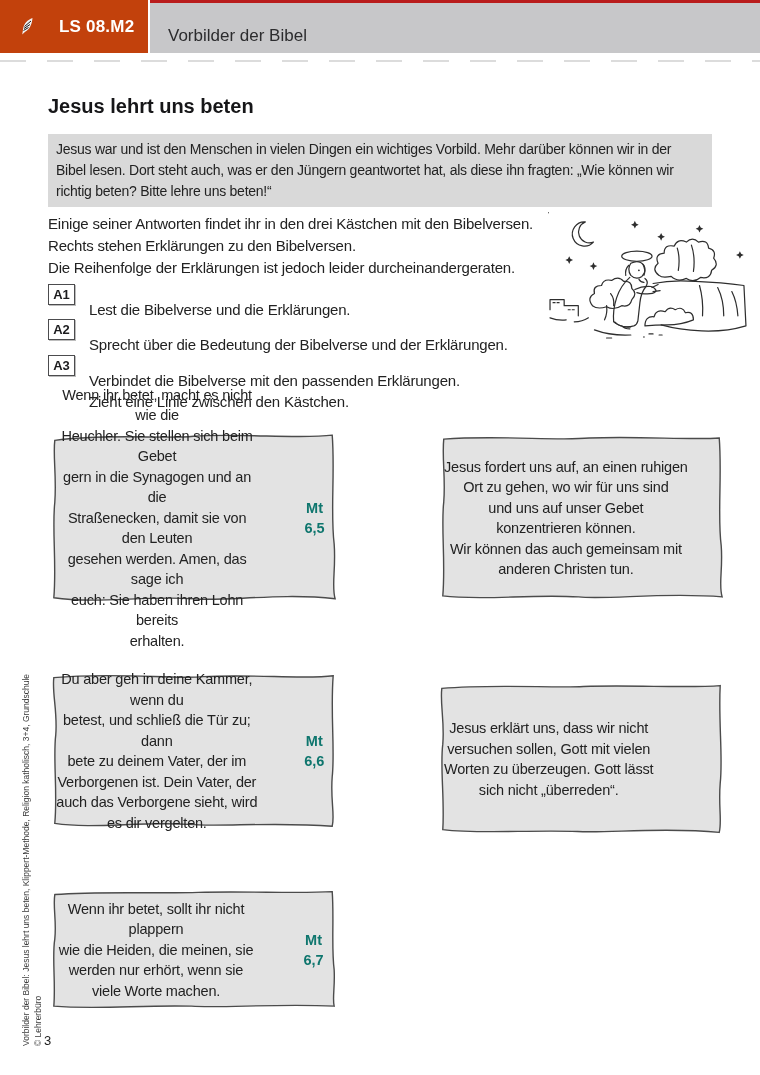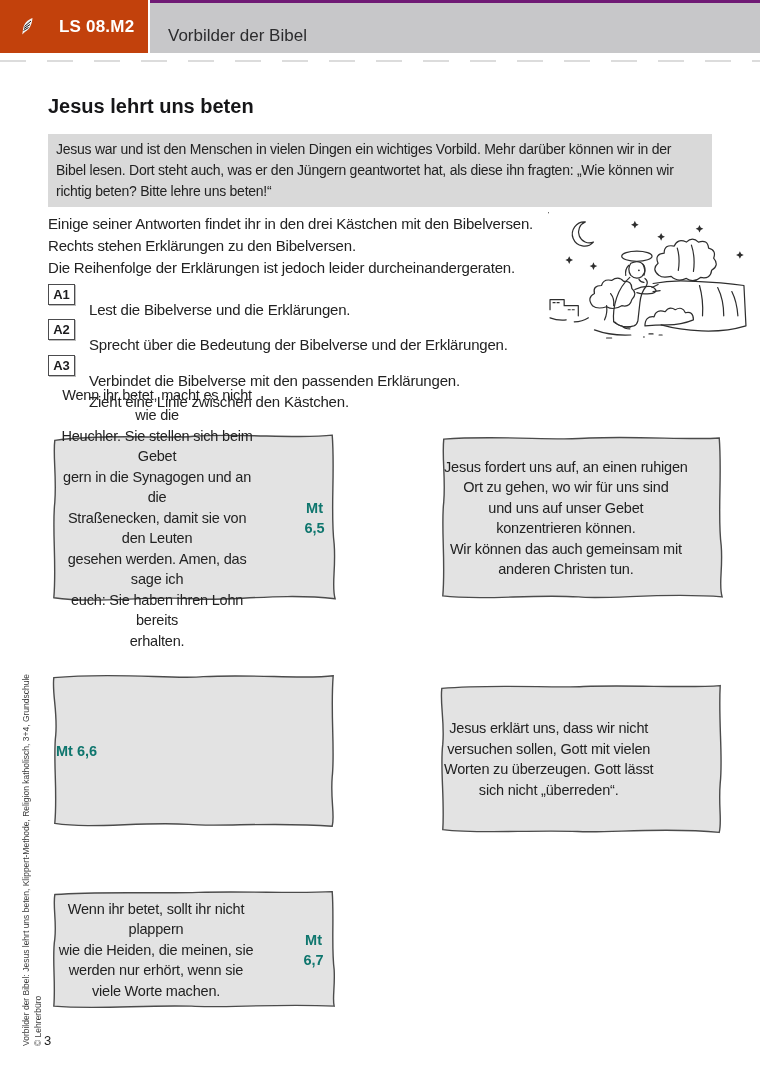--- a/index.html
+++ b/index.html
@@ -9,21 +9,21 @@
     overflow:hidden;
   }
   
   .hdr-black{
     position:absolute;left:0;top:0;width:148px;height:53px;background:#c2410c;
     display:flex;align-items:center;gap:24px;padding-left:18px;box-sizing:border-box;
   }
   .hdr-black .code{color:#fff;font-weight:bold;font-size:17px;letter-spacing:.2px;}
   .hdr-gray{
     position:absolute;left:150px;top:0;width:610px;height:53px;background:#c7c7c9;
-    border-top:3px solid #701a75;box-sizing:border-box;
+    border-top:3px solid #b91c1c;box-sizing:border-box;
     display:flex;align-items:flex-end;padding:0 0 7px 18px;
   }
   .hdr-gray .subject{font-size:17px;color:#2c2c2e;}
   .tear-line{
     position:absolute;left:0;top:60px;width:760px;height:2px;
     background:repeating-linear-gradient(90deg,#dcdcdc 0 26px,transparent 26px 47px);
   }
   
   .title{position:absolute;left:48px;top:95px;font-size:20px;font-weight:bold;color:#161618;}
   .intro-box{
@@ -171,20 +171,26 @@
 erhalten.</div>
       <div class="card-ref">Mt 6,5</div>
     </div>
   </div>
 
   <div class="card" style="left:48px;top:670px;width:291px;height:162px">
     <svg class="card-border" viewBox="0 0 300 170" preserveAspectRatio="none">
       <path d="M6,8 C70,2 130,10 160,7 C210,4 265,10 294,6 C291,45 296,85 293,112 C291,137 296,152 293,164 C235,159 175,165 145,162 C95,159 45,167 7,161 C10,128 5,92 8,68 C10,44 4,24 6,8 Z" fill="#e3e3e3" stroke="#4b4b4b" stroke-width="1.4" vector-effect="non-scaling-stroke"></path>
     </svg>
     <div class="card-content">
+      <div class="card-text">Du aber geh in deine Kammer, wenn du
+betest, und schließ die Tür zu; dann
+bete zu deinem Vater, der im
+Verborgenen ist. Dein Vater, der
+auch das Verborgene sieht, wird
+es dir vergelten.</div>
       <div class="card-ref">Mt 6,6</div>
     </div>
   </div>
 
   <div class="card" style="left:48px;top:888px;width:291px;height:124px">
     <svg class="card-border" viewBox="0 0 300 170" preserveAspectRatio="none">
       <path d="M7,9 C55,4 115,8 155,6 C205,4 258,8 293,5 C295,42 292,82 295,112 C296,136 293,151 295,162 C238,158 178,165 148,162 C98,160 52,167 6,162 C8,129 4,94 7,70 C9,46 5,26 7,9 Z" fill="#e3e3e3" stroke="#4b4b4b" stroke-width="1.4" vector-effect="non-scaling-stroke"></path>
     </svg>
     <div class="card-content">
       <div class="card-text">Wenn ihr betet, sollt ihr nicht plappern

